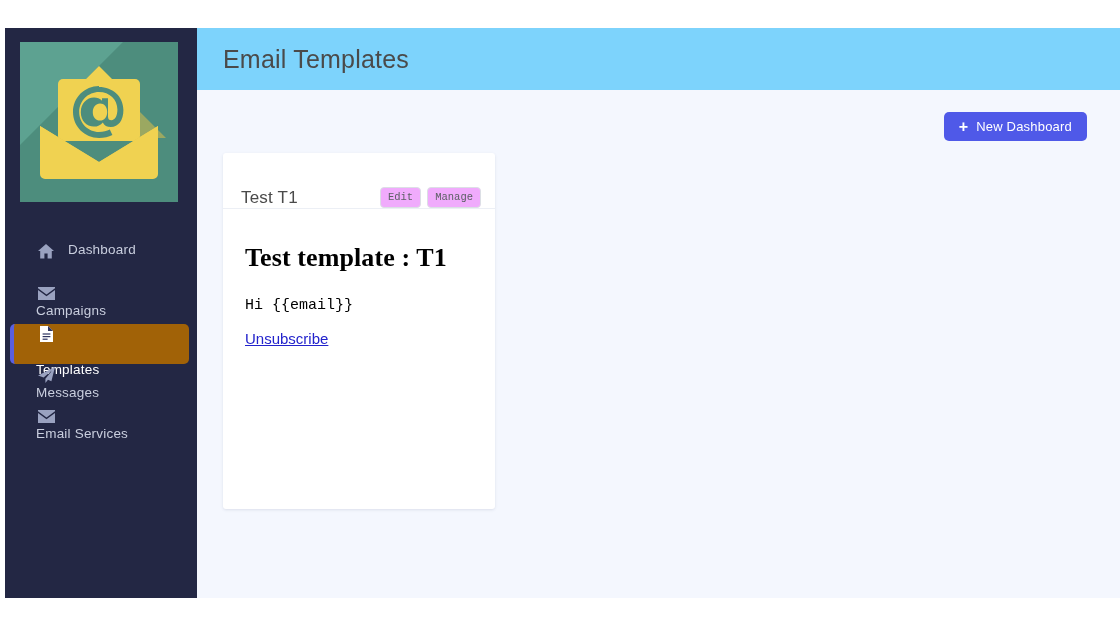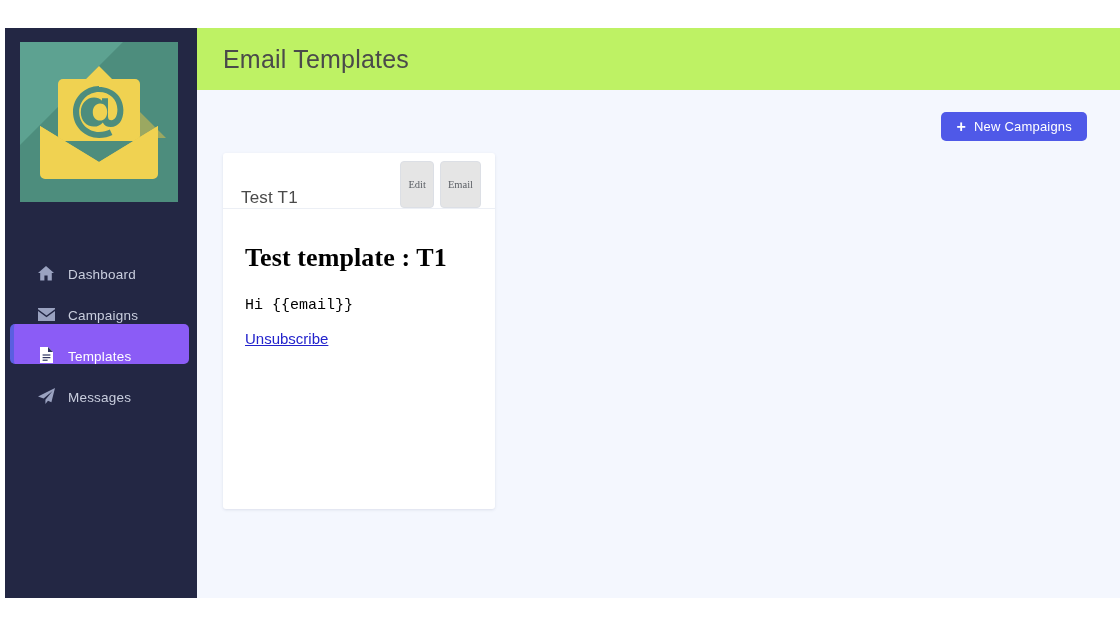--- a/index.html
+++ b/index.html
@@ -57,64 +57,65 @@
     left: 0; top: 0;
     width: 158px;
     height: 160px;
   }
 
   .nav {
     margin-top: 40px;
   }
   .nav-item {
     display: flex;
-    align-items: flex-end;
+    align-items: flex-start;
     height: 40px;
     padding-left: 22px;
     margin: 1px 8px 1px 5px;
     border-radius: 5px;
     border-left: 4px solid transparent;
     box-sizing: border-box;
     cursor: pointer;
   }
-  .nav-item + .nav-item { margin-top: 1px; }
+  .nav-item + .nav-item { margin-top: 1px; flex-direction: column; }
   .nav-item .n-icon {
     width: 20px;
     height: 18px;
     flex: 0 0 20px;
     display: flex;
     align-items: center;
     justify-content: center;
     margin-right: 12px;
     color: #9aa2c0;
   }
   .nav-item .n-label {
     font-size: 13.5px;
     color: #c9cede;
     letter-spacing: .2px;
     white-space: nowrap;
   }
   .nav-item.active {
-    background: #8b5cf6;
+    background: #a16207;
     border-left-color: #5a5fe0;
+    gap: 18px;
   }
   .nav-item.active .n-label { color: #ffffff; }
   .nav-item.active .n-icon { color: #ffffff; }
 
   
   .main {
     flex: 1 1 auto;
     position: relative;
     background: #f4f7fe;
     min-width: 0;
   }
 
   .topbar {
     height: 62px;
-    background: #bef264;
+    background: #7dd3fc;
     display: flex;
     align-items: center;
     padding: 0 2px 0 26px;
     box-sizing: border-box;
   }
   .page-title {
     font-size: 25px;
     color: #4a4a4a;
     font-weight: 400;
     letter-spacing: .2px;
@@ -232,26 +233,26 @@
     color: #4a4a4a;
     letter-spacing: .2px;
   }
   .card-actions {
     margin-left: auto;
     display: flex;
     gap: 6px;
   }
   .btn-mini {
     font-size: 10.5px;
-    font-family: Liberation Serif, serif;
+    font-family: Liberation Mono, monospace;
     color: #5c6066;
-    background: #e5e5e5;
+    background: #f0abfc;
     border: 1px solid #dcdfe5;
     border-radius: 4px;
-    padding: 16px 7px;
+    padding: 3px 7px;
     cursor: pointer;
     line-height: 1.25;
   }
   .card-body {
     height: 300px;
     padding: 22px 16px 0 22px;
     box-sizing: border-box;
     font-family: "Liberation Serif", serif;
   }
   .tpl-heading {
@@ -342,48 +343,56 @@
 
       <div class="nav-item">
         <span class="n-icon">
           <svg width="17" height="16" viewBox="0 0 17 16" fill="currentColor">
               <path d="M17 0 L0 8.6 L5.6 10.6 L14.6 3 L7.4 11.8 L7.4 16 L10 12.8 L13.4 14.2 Z"></path>
             </svg>
         </span>
         <span class="n-label">Messages</span>
       </div>
 
+      <div class="nav-item">
+        <span class="n-icon">
+          <svg width="17" height="13" viewBox="0 0 17 13" fill="currentColor">
+              <path d="M0 1.2 L8.5 7.4 L17 1.2 L17 0 L0 0 Z M0 3 L0 13 L17 13 L17 3 L8.5 9.2 Z"></path>
+            </svg>
+        </span>
+        <span class="n-label">Email Services</span>
+      </div>
 
 
     </div>
   </div>
 
   <div class="main">
 
     <div class="topbar">
       <div class="page-title">Email Templates</div>
     </div>
 
     <div class="content">
 
       <div class="toolbar">
         <button class="btn-primary">
           <span class="plus">+</span>
-          <span>New Campaigns</span>
+          <span>New Dashboard</span>
         </button>
       </div>
 
       <div class="card-grid">
 
         <div class="card">
           <div class="card-header">
             <div class="card-title">Test T1</div>
             <div class="card-actions">
               <button class="btn-mini">Edit</button>
-              <button class="btn-mini">Email</button>
+              <button class="btn-mini">Manage</button>
             </div>
           </div>
           <div class="card-body">
             <h1 class="tpl-heading">Test template : T1</h1>
             <p class="tpl-text">Hi {{email}}</p>
             <a class="tpl-link">Unsubscribe</a>
           </div>
         </div>
 
       </div>

